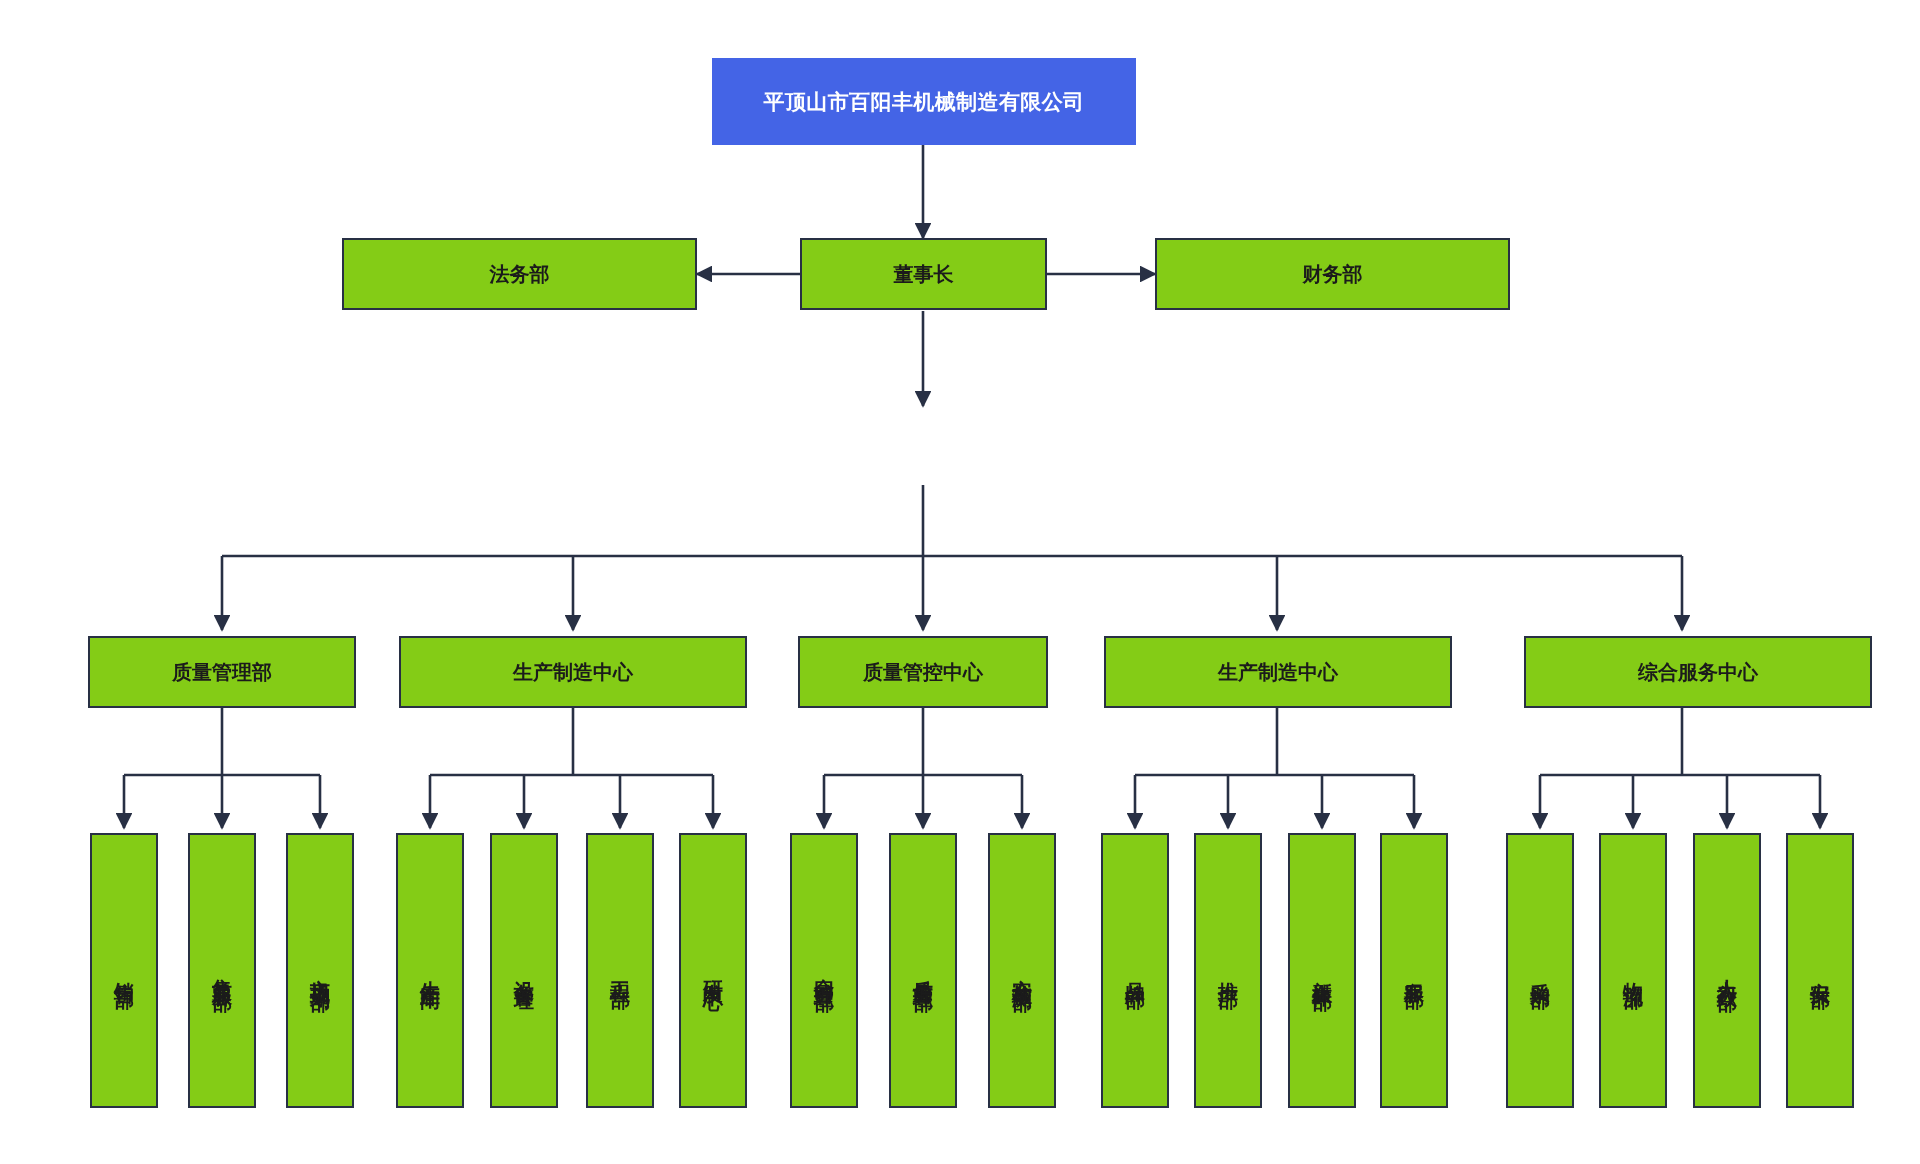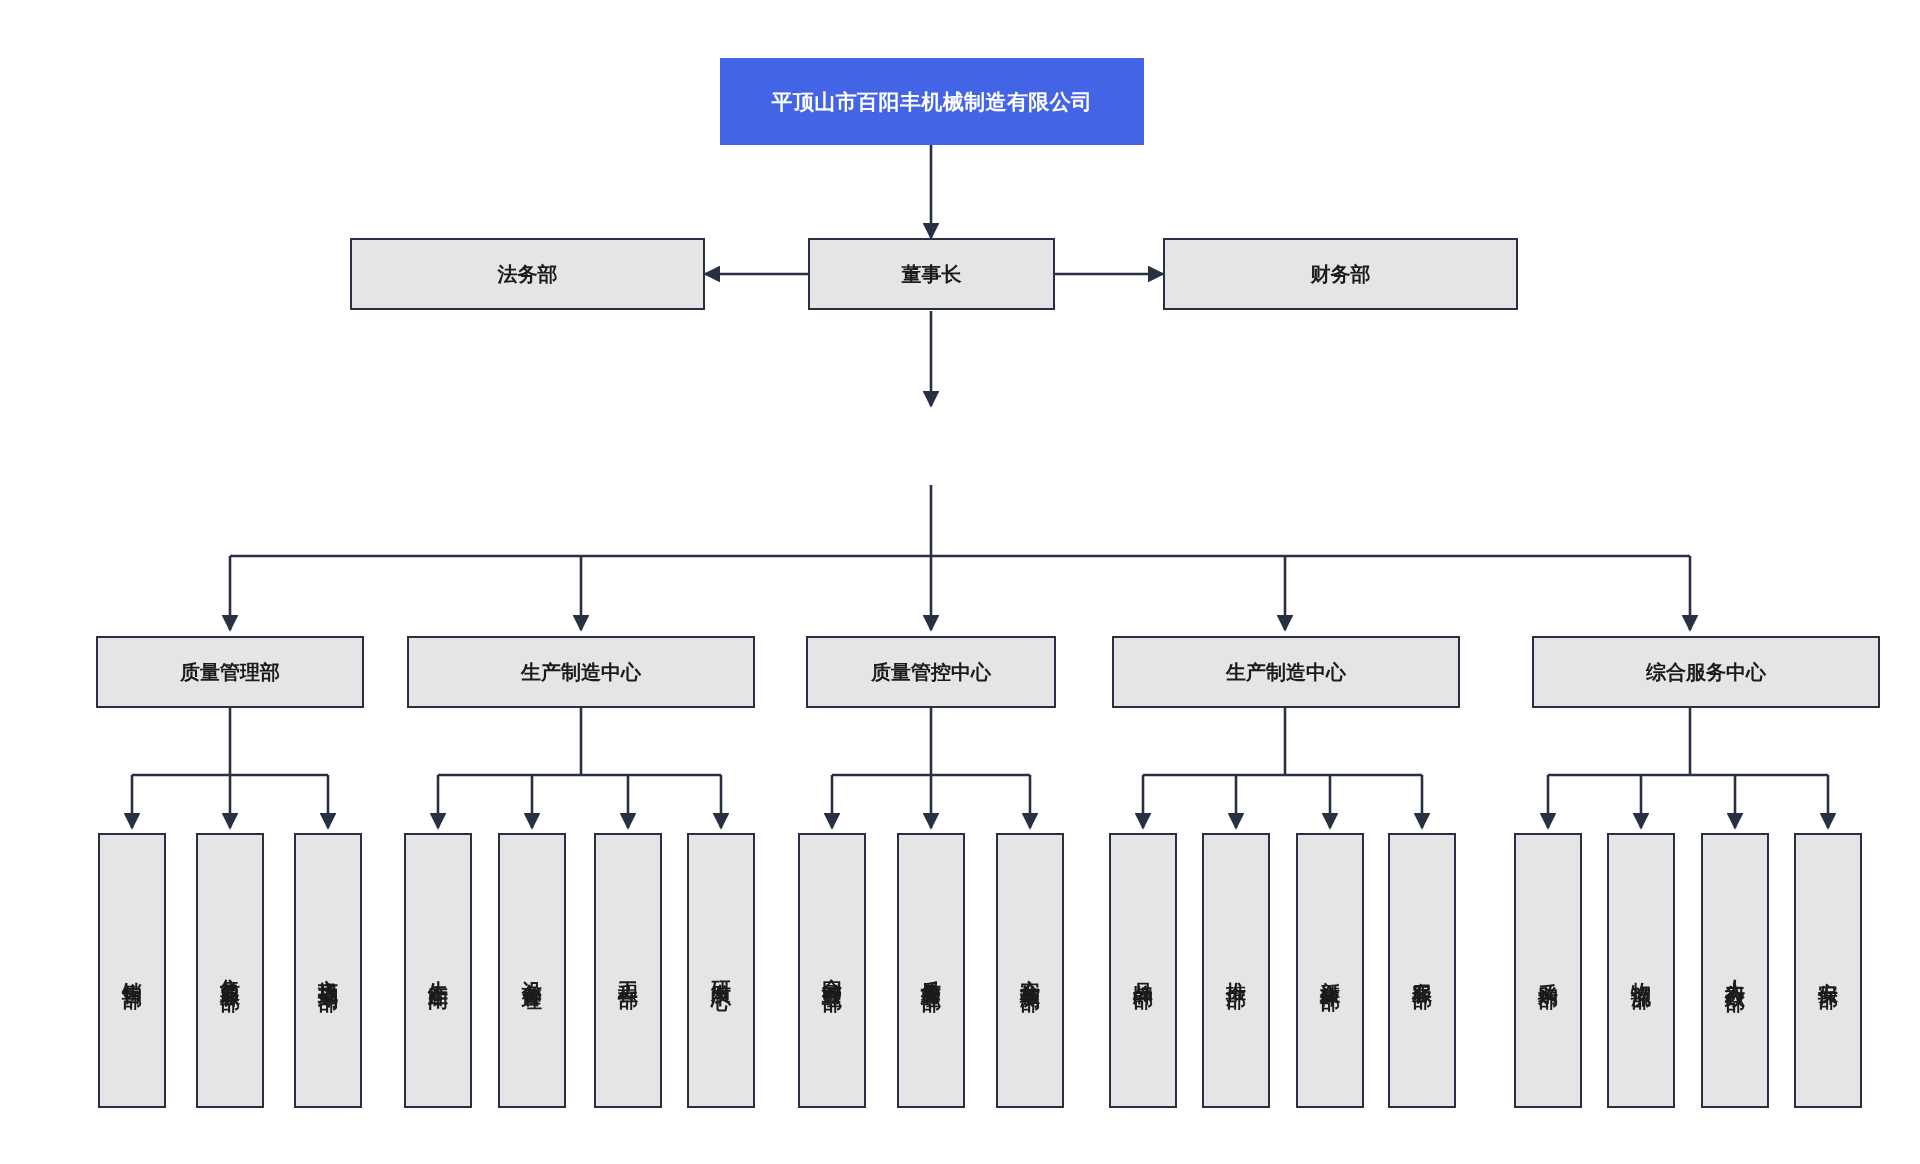--- a/index.html
+++ b/index.html
@@ -4,28 +4,28 @@
 <title>Org Chart</title>
 <style>
   html,body{margin:0;padding:0;}
   body{
     width:1920px;height:1164px;
     background:#ffffff;
     font-family:"Liberation Sans","DejaVu Sans",sans-serif;
     overflow:hidden;
     position:relative;
   }
-  #canvas{position:absolute;left:8px;top:0;width:1656px;height:1164px;}
+  #canvas{position:absolute;left:0;top:0;width:1656px;height:1164px;}
   #svg-layer{position:absolute;left:0;top:0;width:1920px;height:1164px;}
 
   .node{
     position:absolute;
     box-sizing:border-box;
     border:2.5px solid #283044;
-    background:#e5e5e5;
+    background:#84cc16;
     display:flex;
     align-items:center;
     justify-content:center;
     color:#1b1b1b;
     font-weight:bold;
   }
   .node.root{
     border:none;
     background:#4464e6;
     color:#ffffff;

